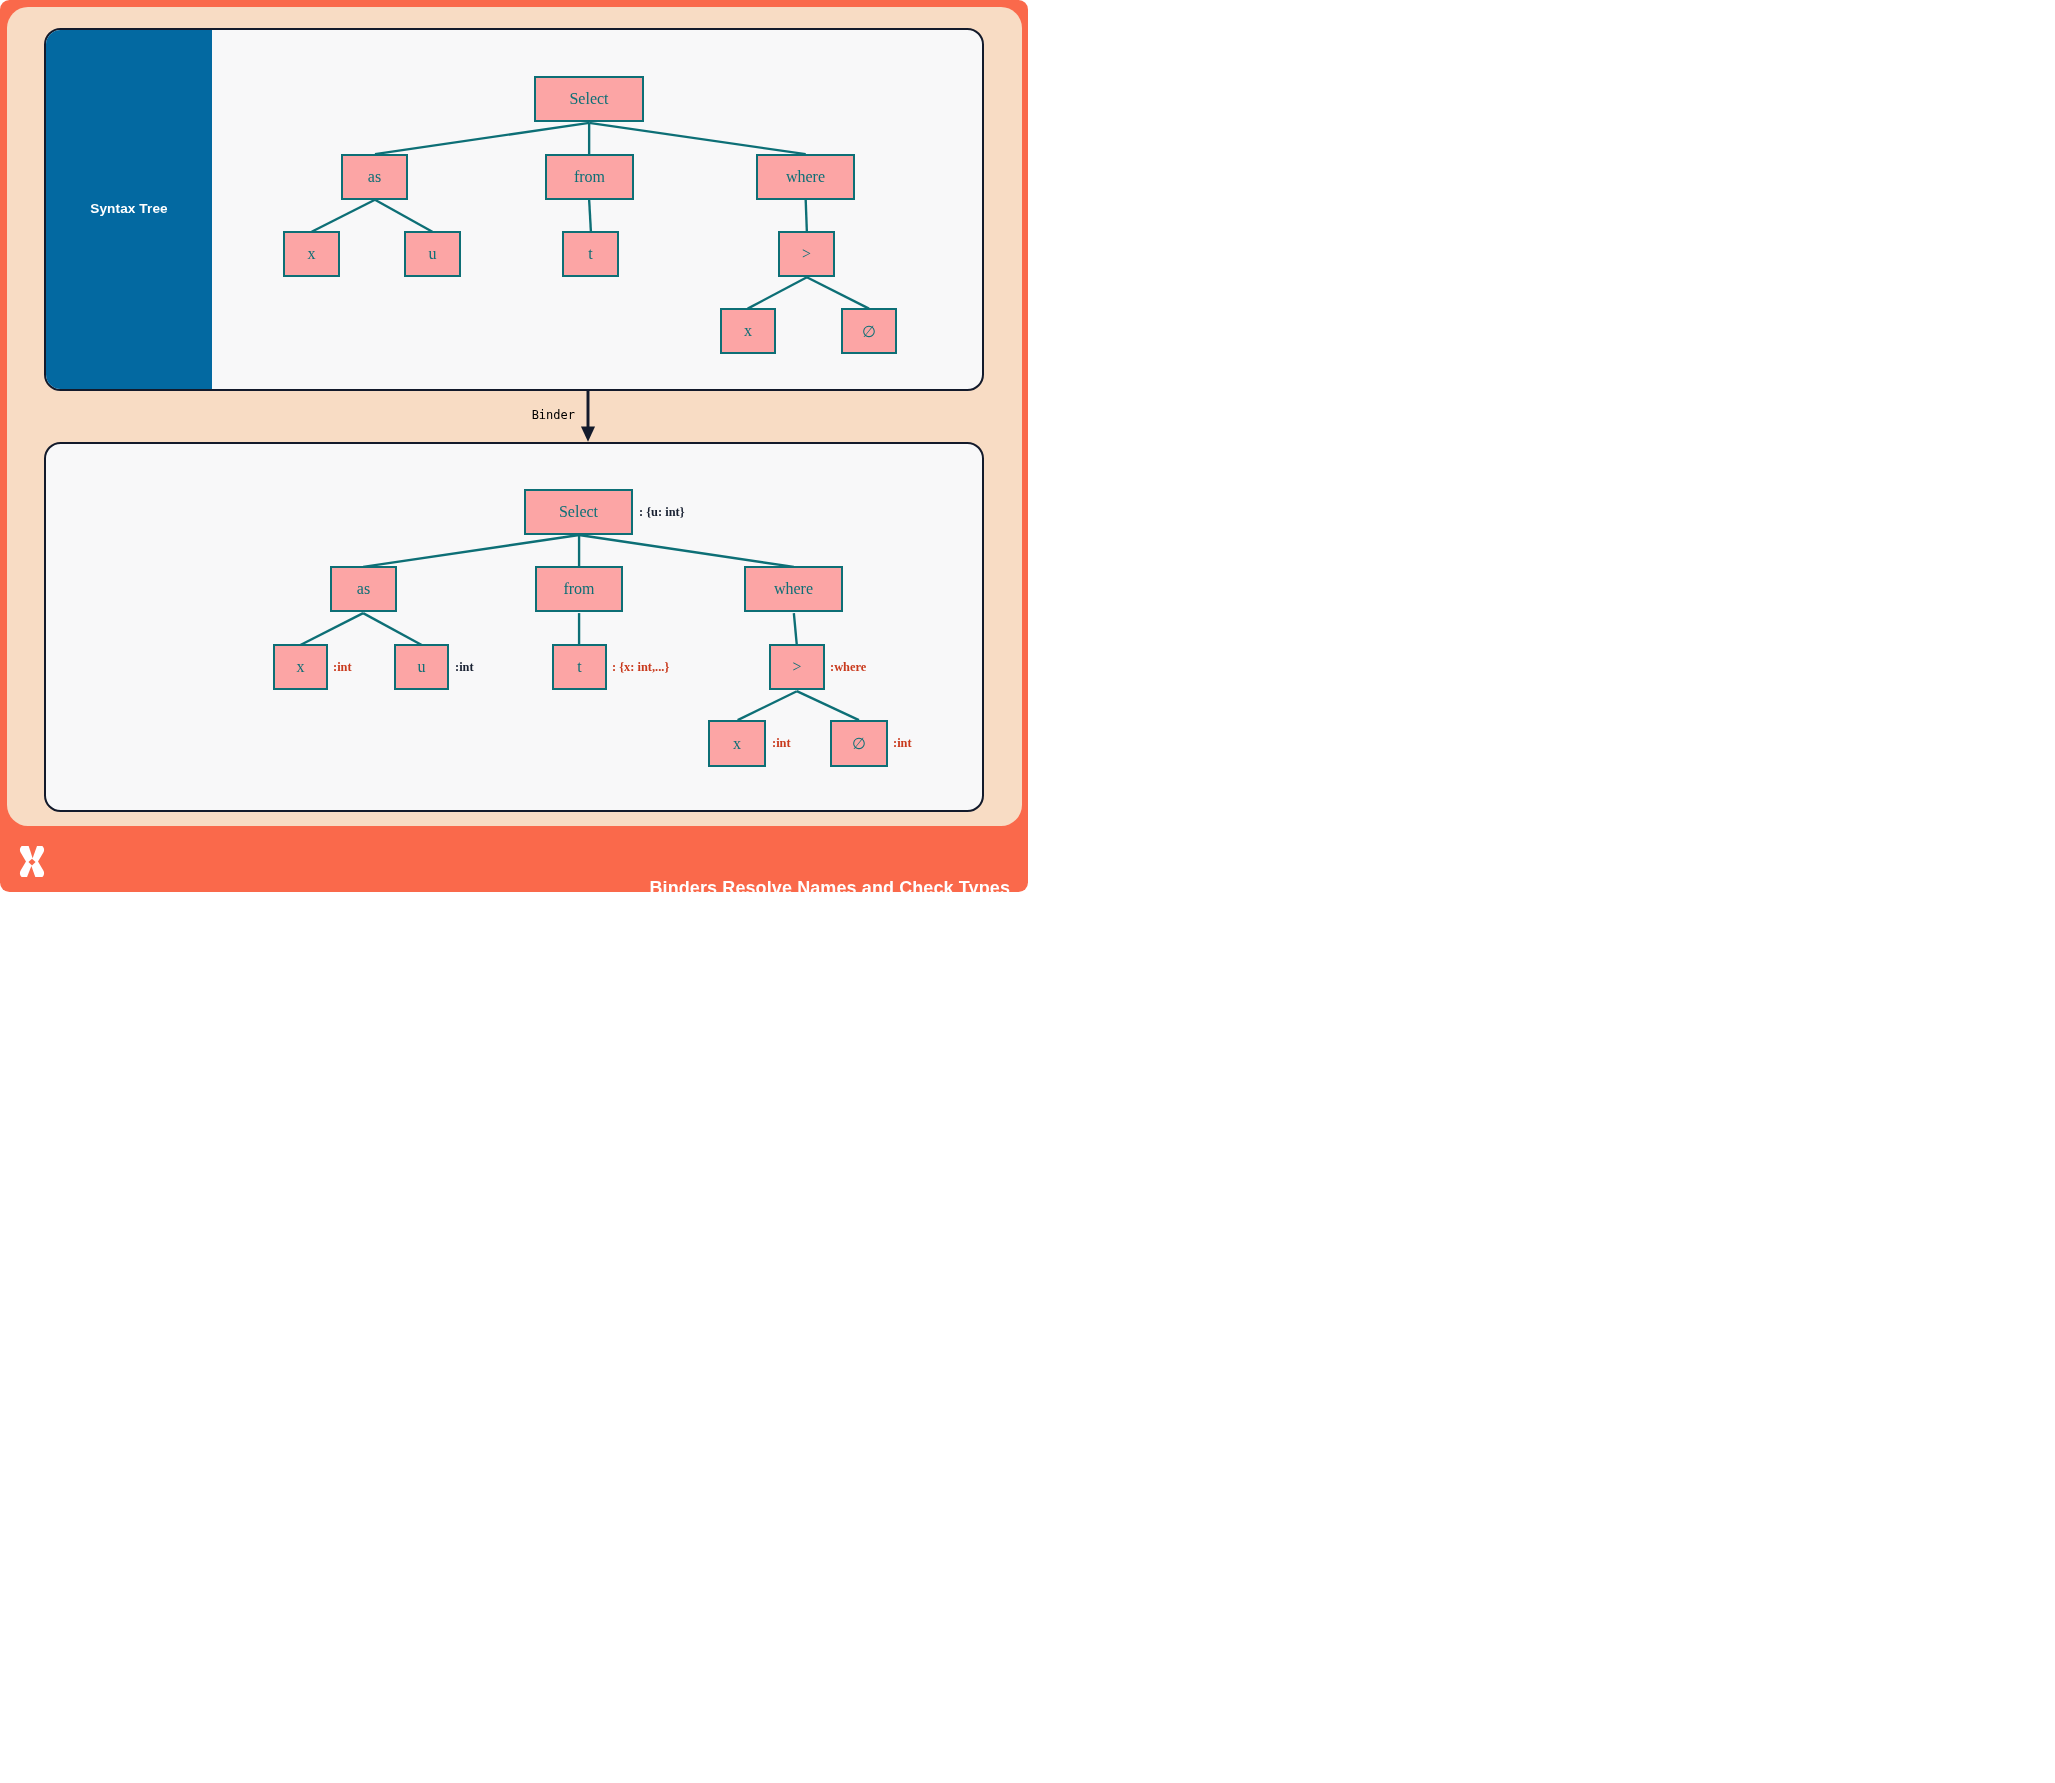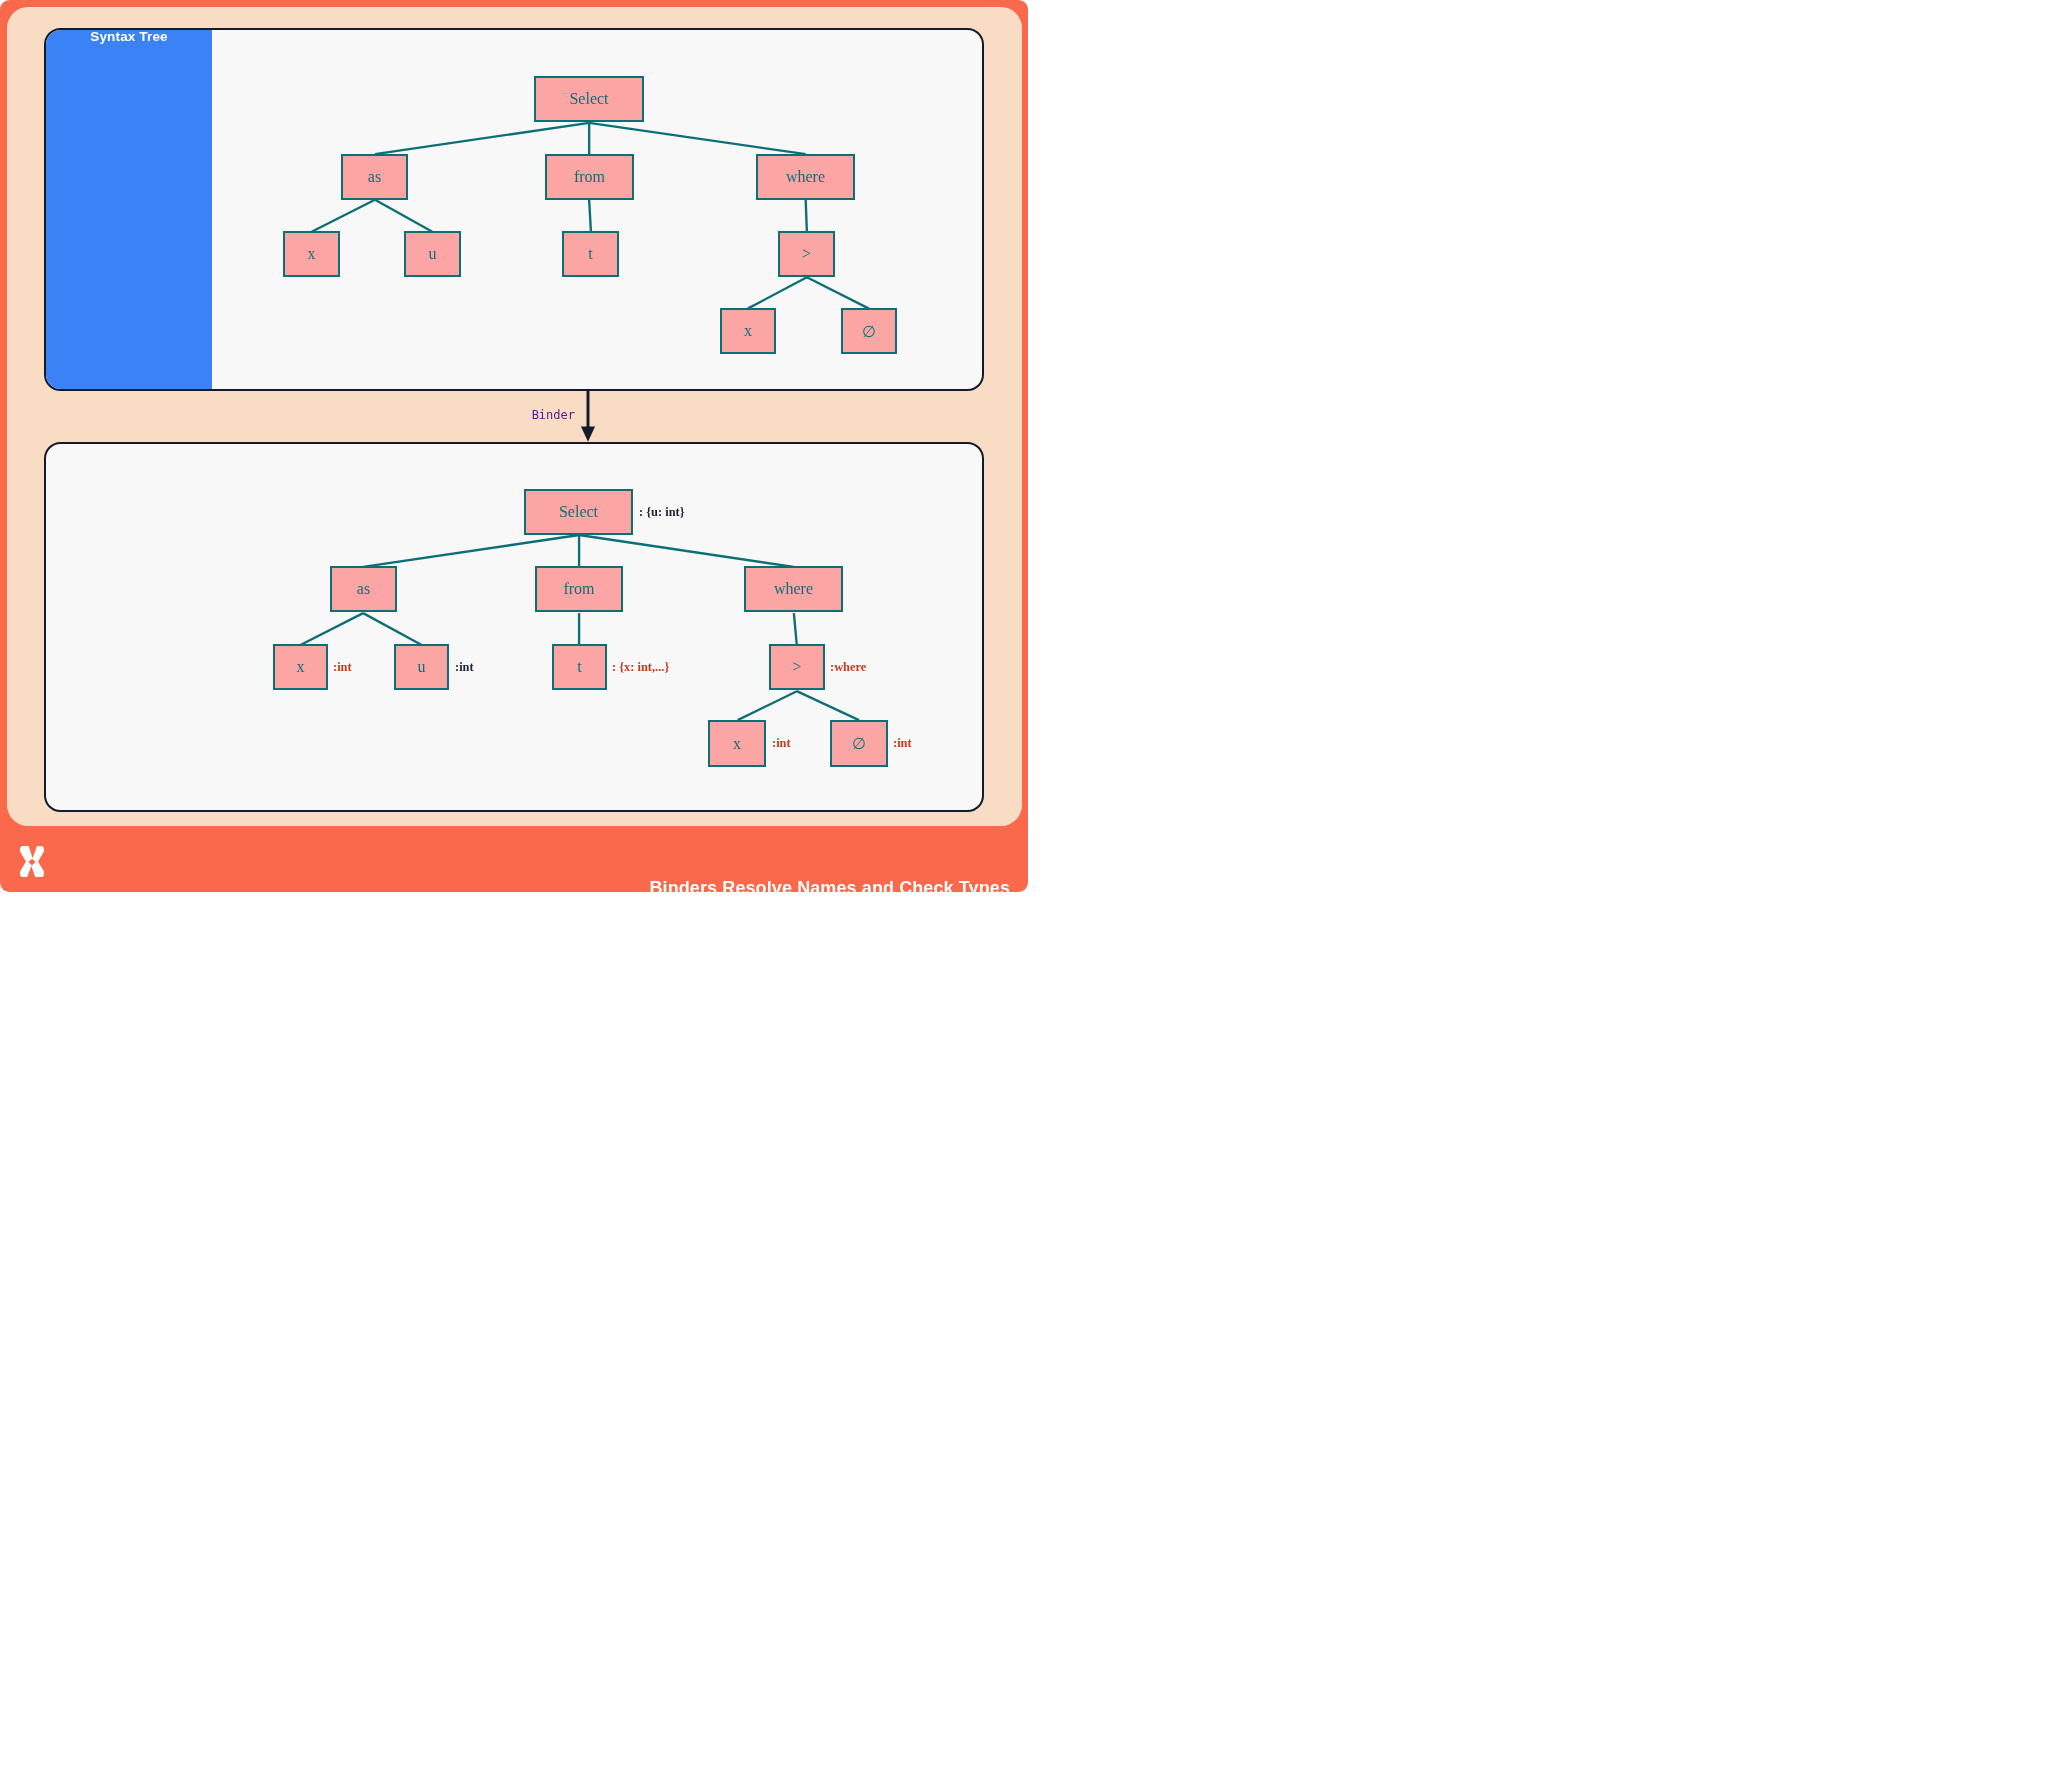--- a/index.html
+++ b/index.html
@@ -2,32 +2,32 @@
 <html style="font-size:9.5px"><head>
 <meta charset="utf-8">
 <style>
   html,body{margin:0;padding:0;background:#ffffff;}
   body{font-family:"Liberation Sans", sans-serif;}
   .canvas{position:relative;width:1028px;height:892px;background:#FA694B;border-radius:9.5px;overflow:hidden;}
   .peach{position:absolute;left:6.5px;top:6.5px;width:1015px;height:819px;background:#F8DCC4;border-radius:21px;}
   .panel{position:absolute;left:44px;width:940px;background:#F8F8F9;border:2.4px solid #131A2B;border-radius:16.6px;box-sizing:border-box;overflow:hidden;}
   .panel-top{top:28px;height:363px;}
   .panel-bottom{top:442px;height:370px;}
-  .sidebar{position:absolute;left:0;top:0;bottom:0;width:166px;background:#3b82f6;display:flex;flex-direction:column;align-items:center;justify-content:flex-start;gap:8.3px;}
+  .sidebar{position:absolute;left:0;top:0;bottom:0;width:166px;background:#0369a1;display:flex;flex-direction:column;align-items:center;justify-content:center;gap:8.3px;}
   .sidebar .line{color:#ffffff;font-size:13.6px;font-weight:bold;letter-spacing:0.1px;line-height:1.1;}
   .tree-layer{position:absolute;left:0;top:0;width:100%;height:100%;}
   .edges{position:absolute;left:0;top:0;width:100%;height:100%;}
   .edges line{stroke:#0D6F76;stroke-width:4px;}
   .node{position:absolute;box-sizing:border-box;background:#fca5a5;border:2.4px solid #0D6F76;color:#0D6F76;
         font-family:Liberation Serif, serif;font-size:16px;display:flex;align-items:center;justify-content:center;}
   .ann{position:absolute;box-sizing:border-box;font-family:Liberation Serif, serif;font-weight:bold;font-size:12.4px;
        display:flex;align-items:center;white-space:pre;}
   .ann-red{color:#C93A1D;}
   .ann-navy{color:#1A2233;}
-  .binder-label{position:absolute;left:500px;top:408px;width:75px;text-align:right;color:#4c1d95;
+  .binder-label{position:absolute;left:500px;top:408px;width:75px;text-align:right;color:#000000;
         font-family:"DejaVu Sans Mono", monospace;font-size:12px;}
   .binder-arrow{position:absolute;left:568px;top:390px;}
   .footer-title{position:absolute;right:18px;top:845px;height:31px;line-height:31px;color:#ffffff;
         font-size:18px;font-weight:bold;letter-spacing:0.1px;margin-top:28px;}
   .logo{position:absolute;left:17px;top:846px;}
 </style>
 </head>
 <body>
 
 <div class="canvas">

